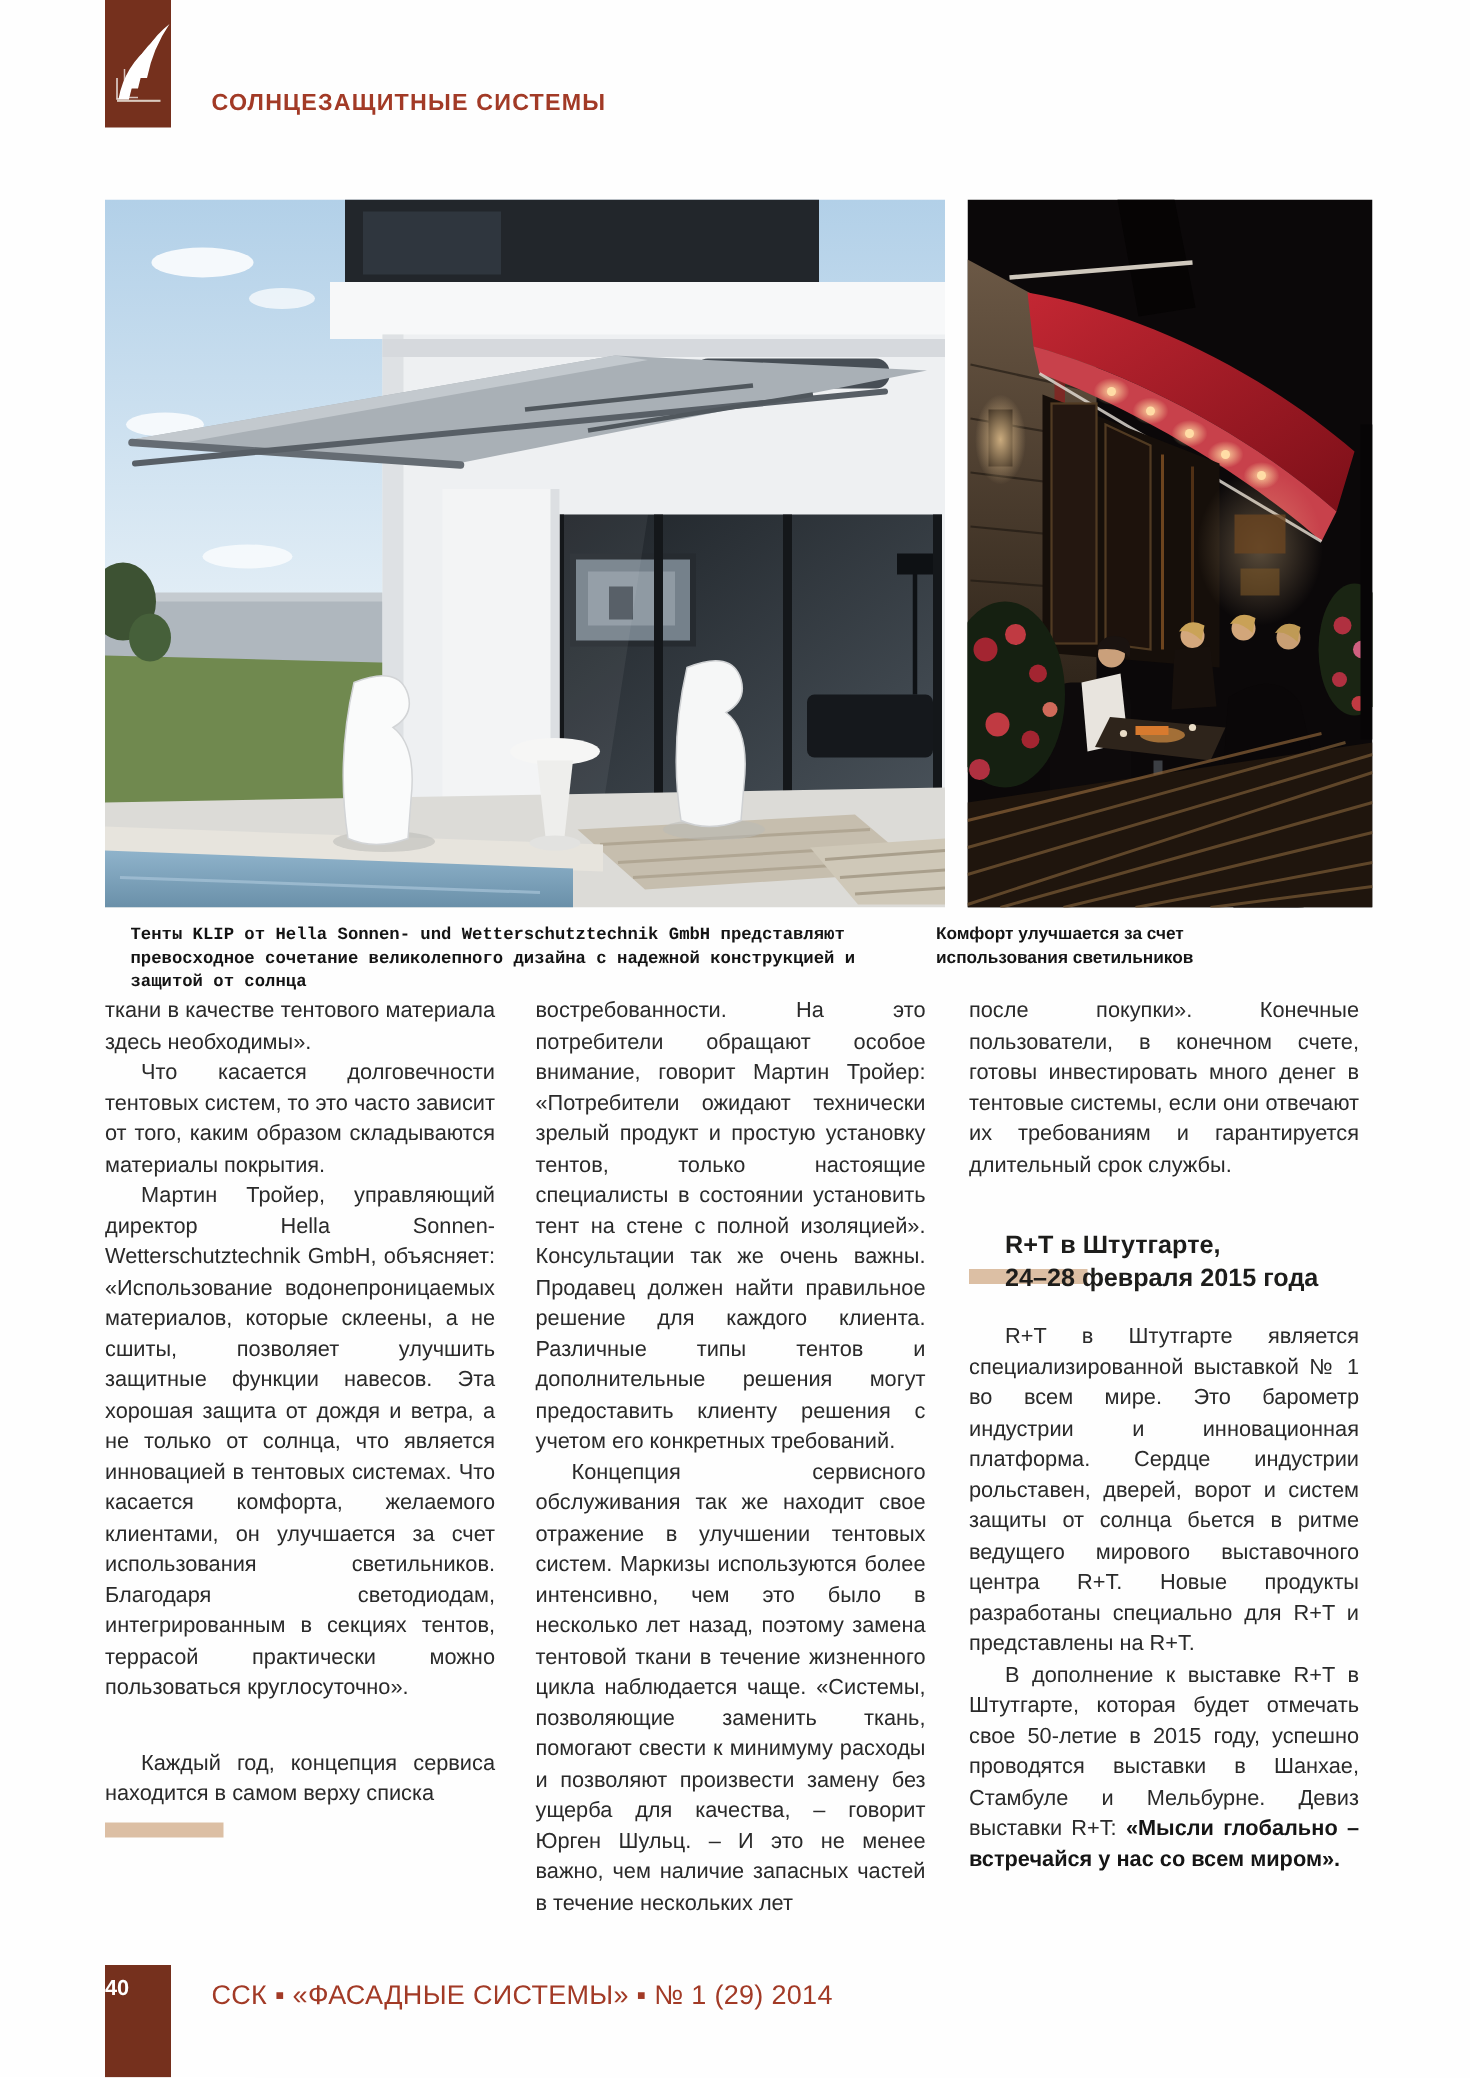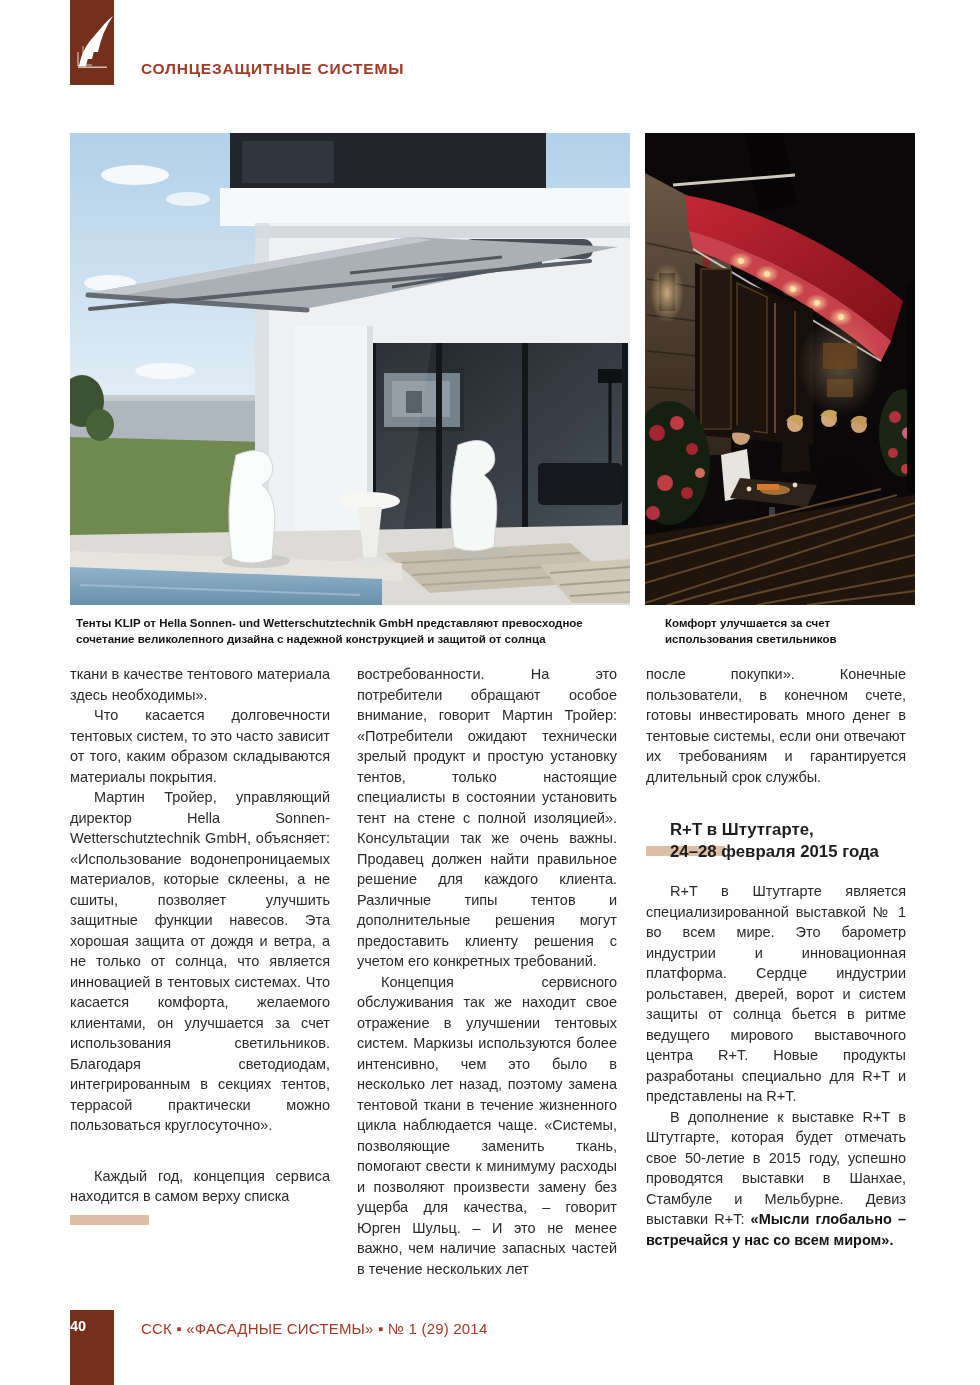--- a/index.html
+++ b/index.html
@@ -13,22 +13,22 @@
                  color:#a23a26;letter-spacing:.8px;white-space:nowrap;}
 
   
   .photo{position:absolute;top:133px;}
   .photo svg{display:block;}
   .photo-left{left:70px;width:560px;height:472px;}
   .photo-right{left:645px;width:270px;height:472px;}
 
   
   .caption{position:absolute;font-size:11.5px;font-weight:bold;color:#141414;line-height:15.5px;}
-  .caption-left{left:76px;top:616px;width:534px;}
-  .caption-right{left:665px;top:616px;width:252px;}
+  .caption-left{left:87px;top:616px;width:534px;font-family:Liberation Mono, monospace;}
+  .caption-right{left:624px;top:616px;width:252px;}
 
   
   .col{position:absolute;top:664px;width:260px;font-size:14.5px;line-height:20.5px;
        text-align:justify;color:#2a2a2a;}
   .col-1{left:70px;}
   .col-2{left:357px;}
   .col-3{left:646px;}
   .col p{margin:0;}
   .col p.indent{text-indent:24px;}
 
@@ -37,21 +37,21 @@
   .subhead .subhead-text{position:relative;z-index:1;white-space:pre-line;}
   .subhead .bar{position:absolute;left:0;width:79px;height:10px;background:#dcbfa4;z-index:0;}
   .subhead-col1 .bar{top:49px;}
   .subhead-col3{margin:32px 0 18px;}
   .subhead-col3 .bar{top:27px;}
   .bold-tail{font-weight:bold;color:#151515;}
 
   
   .page-num-box{position:absolute;left:70px;top:1310px;width:44px;height:75px;background:#75301d;}
   .page-num{margin:0;padding-top:8px;text-align:left;color:#ffffff;font-weight:bold;font-size:14.5px;}
-  .footer-line{position:absolute;left:141px;top:1320px;font-size:15px;color:#a23a26;letter-spacing:.2px;}
+  .footer-line{position:absolute;left:141px;top:1320px;font-size:18px;color:#a23a26;letter-spacing:.2px;}
 </style>
 </head>
 <body>
 
 <div class="page">
 
   <div class="logo-box">
     <svg width="44" height="85" viewBox="0 0 44 85">
       <path d="M8 52 v14 h8" stroke="#ffffff" stroke-width="1" fill="none" opacity=".85"></path>
       <path d="M13 46 v19 h9" stroke="#ffffff" stroke-width="1" fill="none" opacity=".7"></path>

